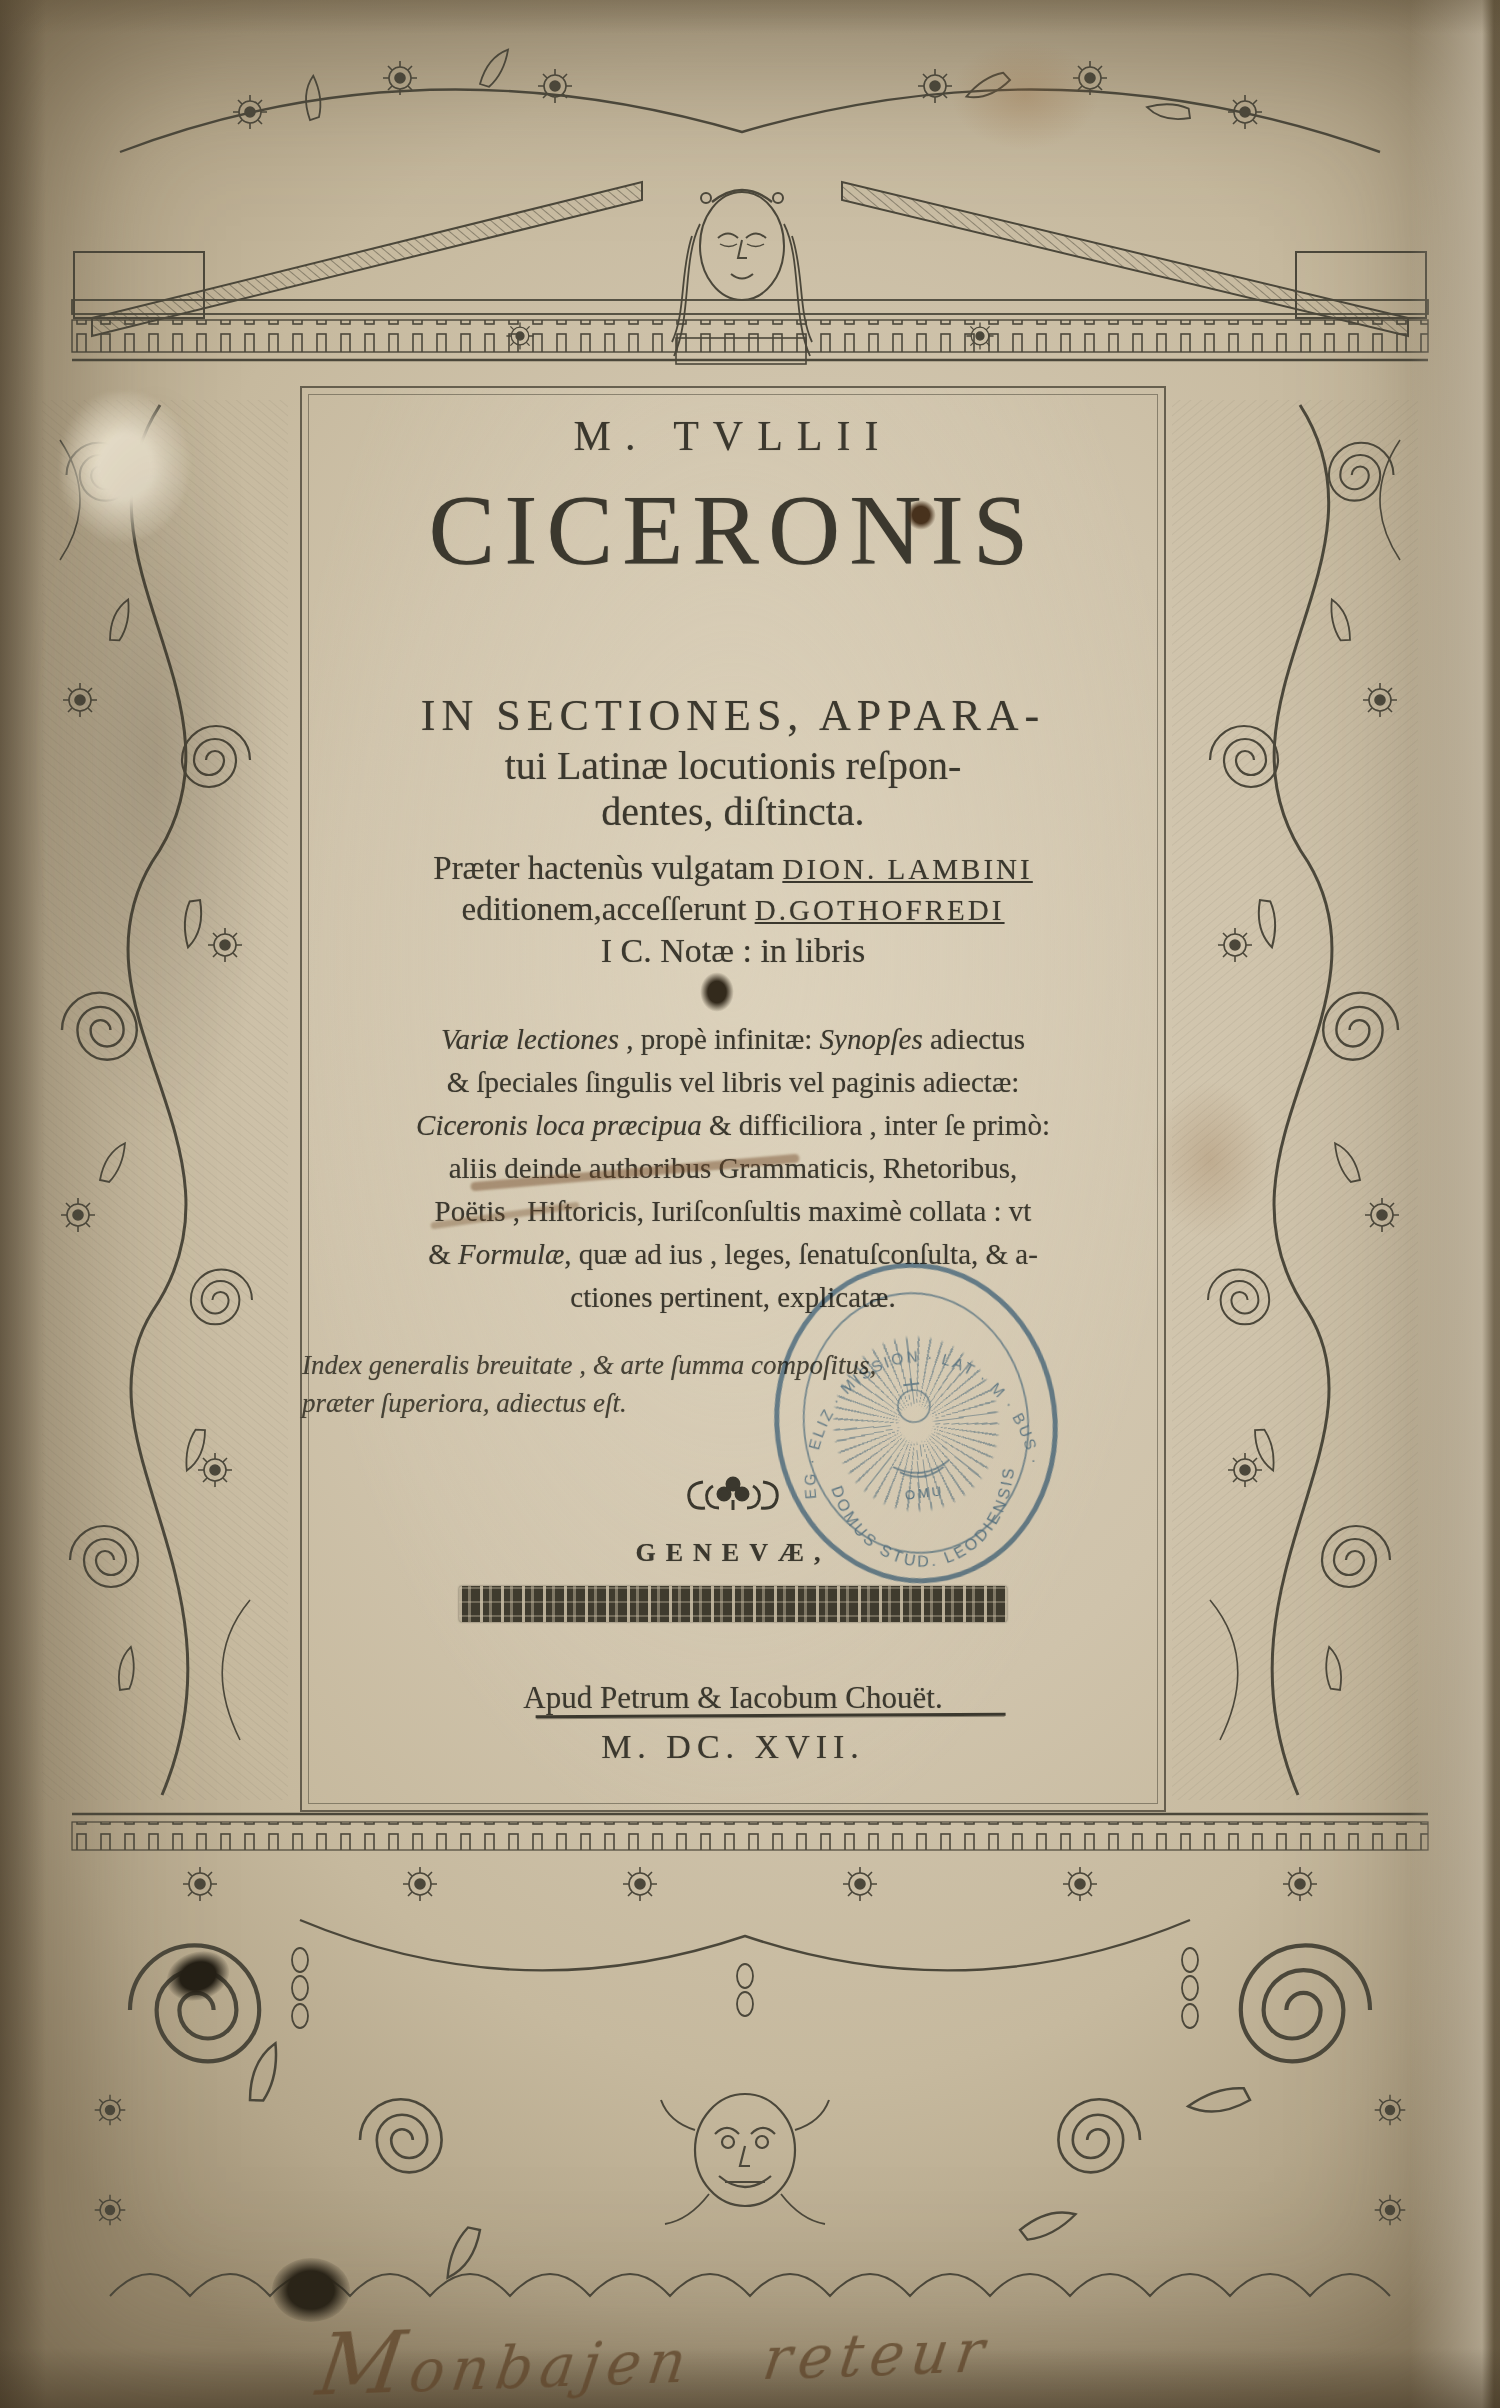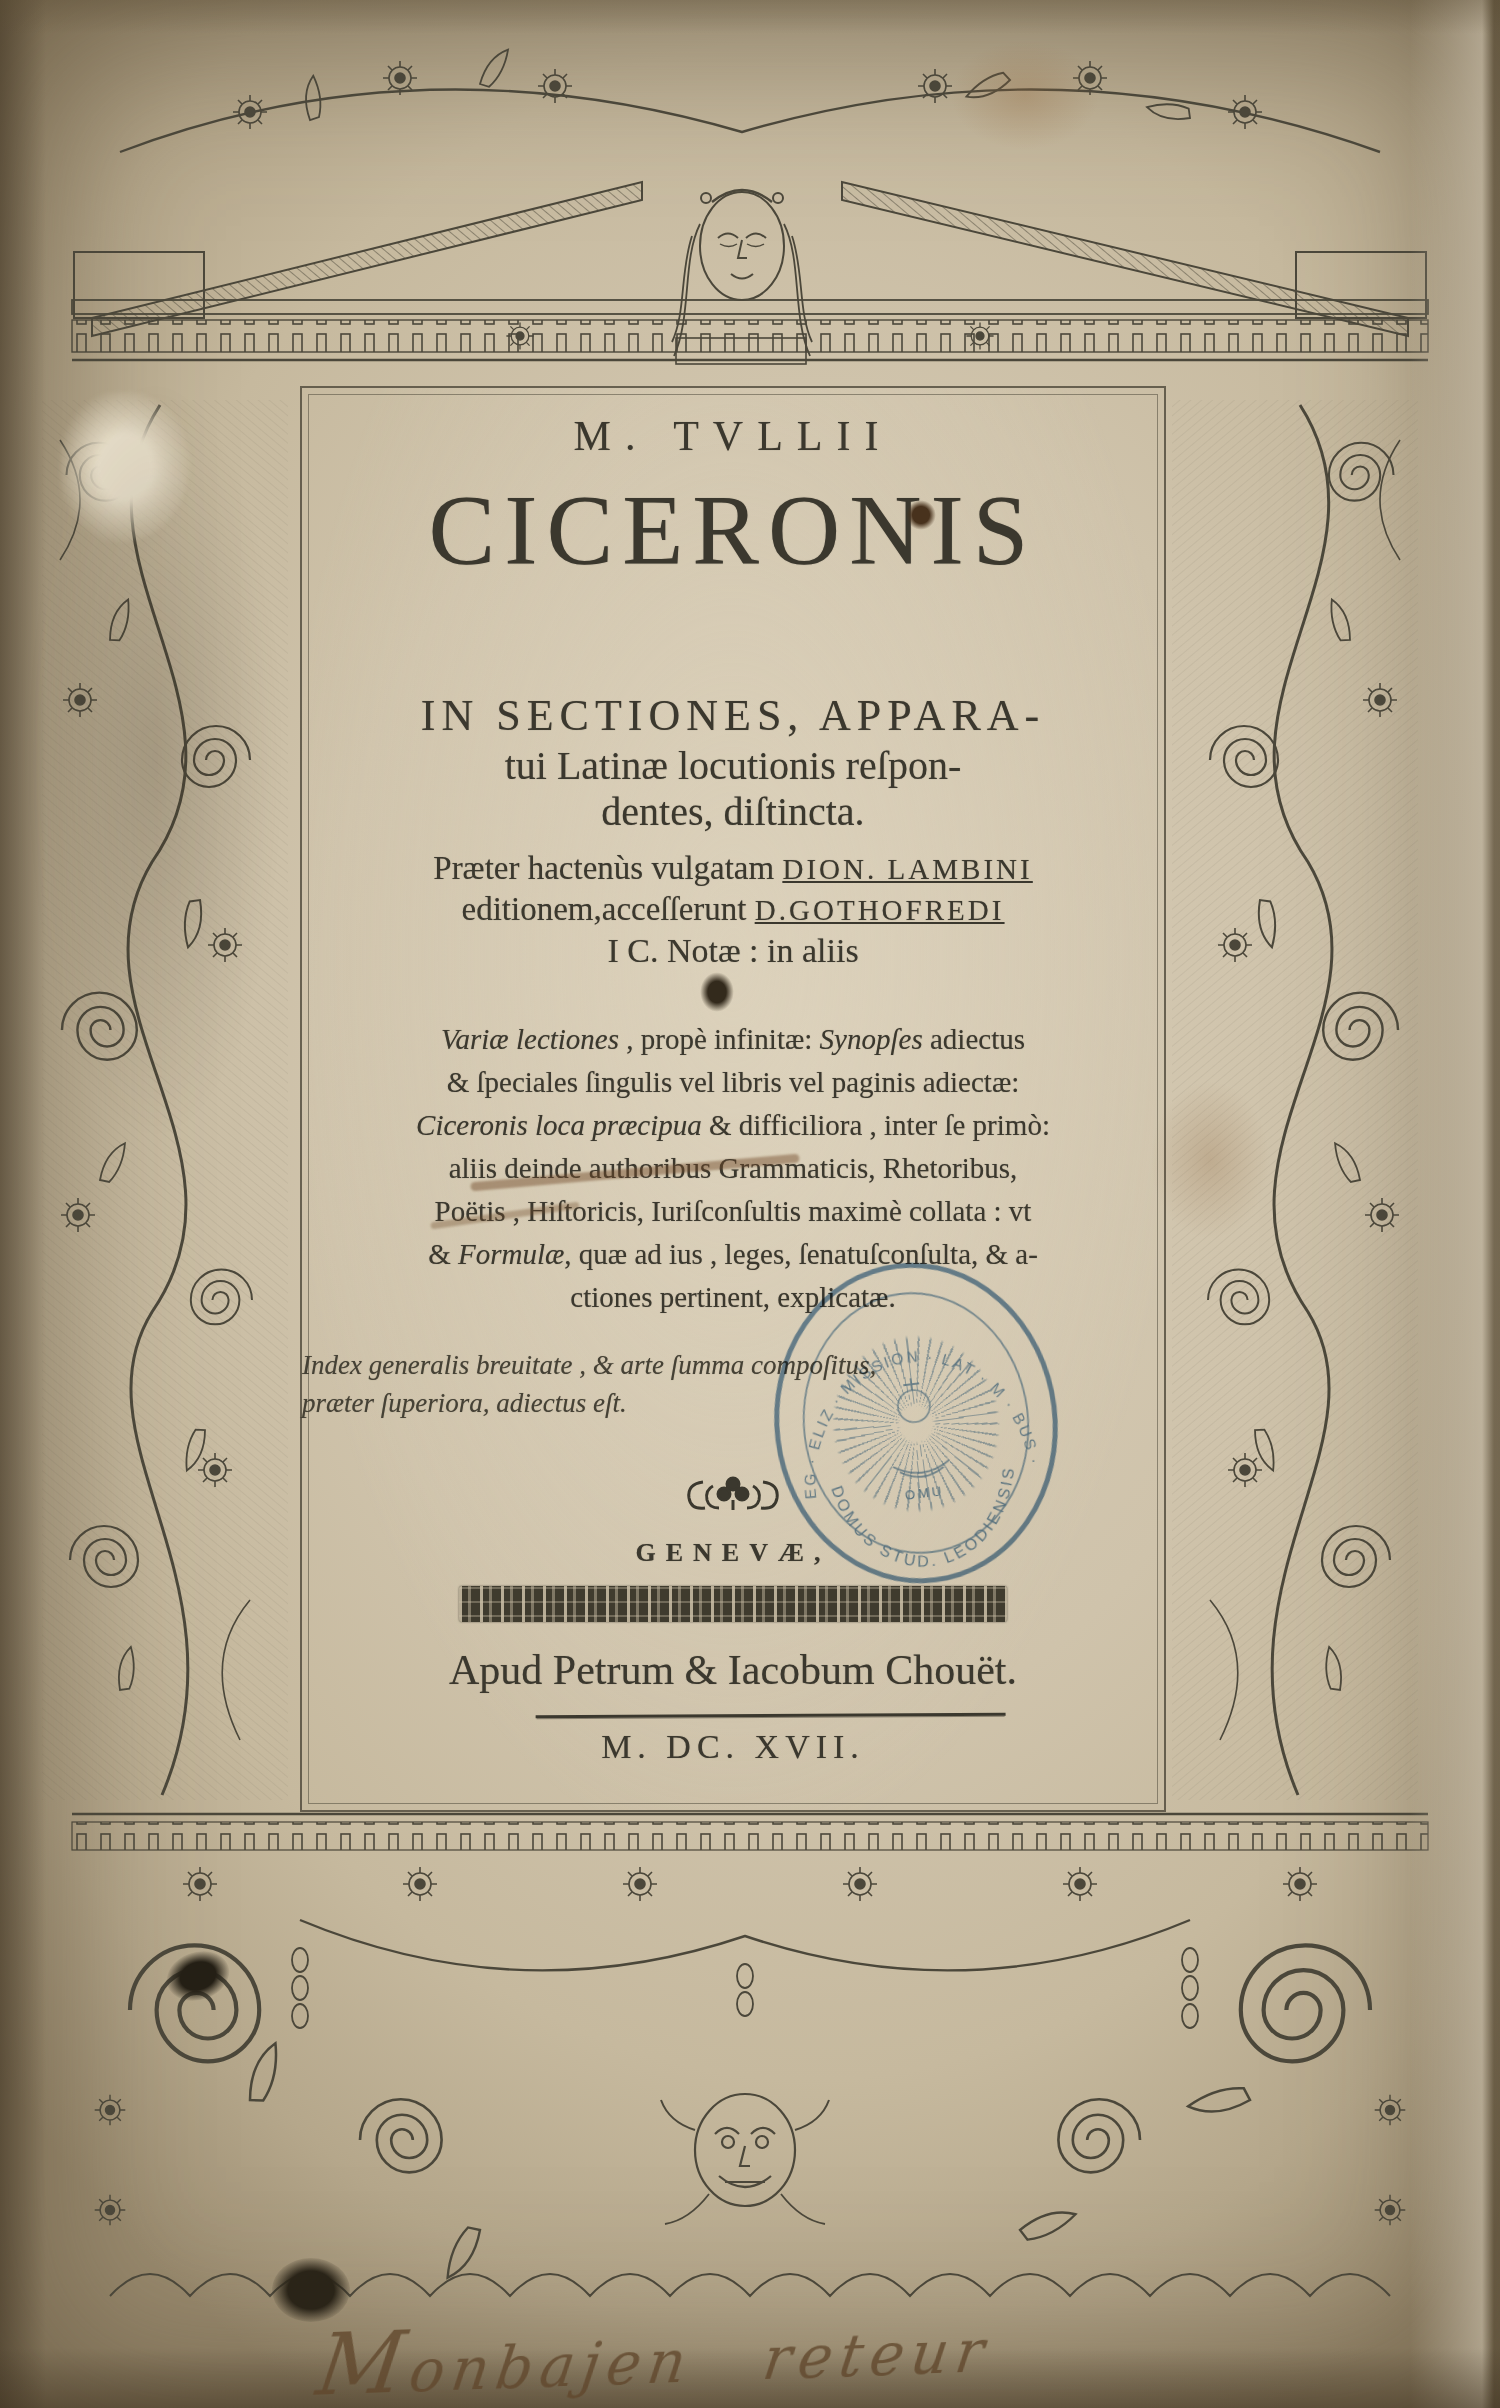--- a/index.html
+++ b/index.html
@@ -48,21 +48,21 @@
     font-size:27px;color:#454135;text-shadow:0 0 1px rgba(59,56,46,.4);}
   .idx1{top:962px;} .idx2{top:1000px;}
   .fleuron{position:absolute;left:50%;top:1080px;transform:translateX(-50%);}
   .place{top:1150px;font-size:26px;font-weight:700;letter-spacing:10px;}
   .ornband{position:absolute;left:50%;top:1198px;transform:translateX(-50%);
     width:548px;height:36px;background:#3f3b2e;border-radius:3px;
     box-shadow:0 0 2px rgba(59,56,46,.8);
     background-image:
       repeating-linear-gradient(90deg, rgba(205,193,168,.85) 0 3px, transparent 3px 9px, rgba(205,193,168,.45) 9px 12px, transparent 12px 21px),
       repeating-linear-gradient(0deg, transparent 0 5px, rgba(205,193,168,.35) 5px 7px, transparent 7px 14px);}
-  .publisher{top:1258px;font-size:42px;}
+  .publisher{top:1292px;font-size:31px;}
   .rule{position:absolute;left:50%;top:1326px;transform:translateX(-42%) rotate(-.3deg);
     width:470px;height:3px;background:#3b382e;box-shadow:0 2px 0 -1px rgba(59,56,46,.5);}
   .year{top:1340px;font-size:34px;letter-spacing:6px;}
 
   
   .stamp{position:absolute;left:768px;top:1256px;width:296px;height:334px;
     transform:rotate(-7deg);mix-blend-mode:multiply;opacity:.82;filter:blur(.3px);}
   .stamp svg{position:absolute;left:0;top:0;}
   .stamp-rays{position:absolute;left:48px;top:62px;width:200px;height:212px;border-radius:50%;
     background:repeating-conic-gradient(rgba(60,111,160,.55) 0deg 1.4deg, transparent 1.4deg 8deg);
@@ -236,21 +236,21 @@
 
   <div class="panel">
     <div class="line author">M. TVLLII</div>
     <div class="line title-main">CICERONIS</div>
     <div class="line fmt1">IN SECTIONES, APPARA-</div>
     <div class="line fmt2">tui Latinæ locutionis reſpon-</div>
     <div class="line fmt3">dentes, diſtincta.</div>
 
     <div class="line ed1"><span>Præter hactenùs vulgatam </span><span class="sc">DION. LAMBINI</span></div>
     <div class="line ed2"><span>editionem,acceſſerunt </span><span class="sc">D.GOTHOFREDI</span></div>
-    <div class="line ed3">I C. Notæ : in aliis</div>
+    <div class="line ed3">I C. Notæ : in libris</div>
 
     <div class="par">
       <div><span class="it">Variæ lectiones</span><span> , propè infinitæ: </span><span class="it">Synopſes</span><span> adiectus</span></div>
       <div>&amp; ſpeciales ſingulis vel libris vel paginis adiectæ:</div>
       <div><span class="it">Ciceronis loca præcipua</span><span> &amp; difficiliora , inter ſe primò:</span></div>
       <div>aliis deinde authoribus Grammaticis, Rhetoribus,</div>
       <div>Poëtis , Hiſtoricis, Iuriſconſultis maximè collata : vt</div>
       <div><span>&amp; </span><span class="it">Formulæ</span><span>, quæ ad ius , leges, ſenatuſconſulta, &amp; a-</span></div>
       <div>ctiones pertinent, explicatæ.</div>
     </div>

